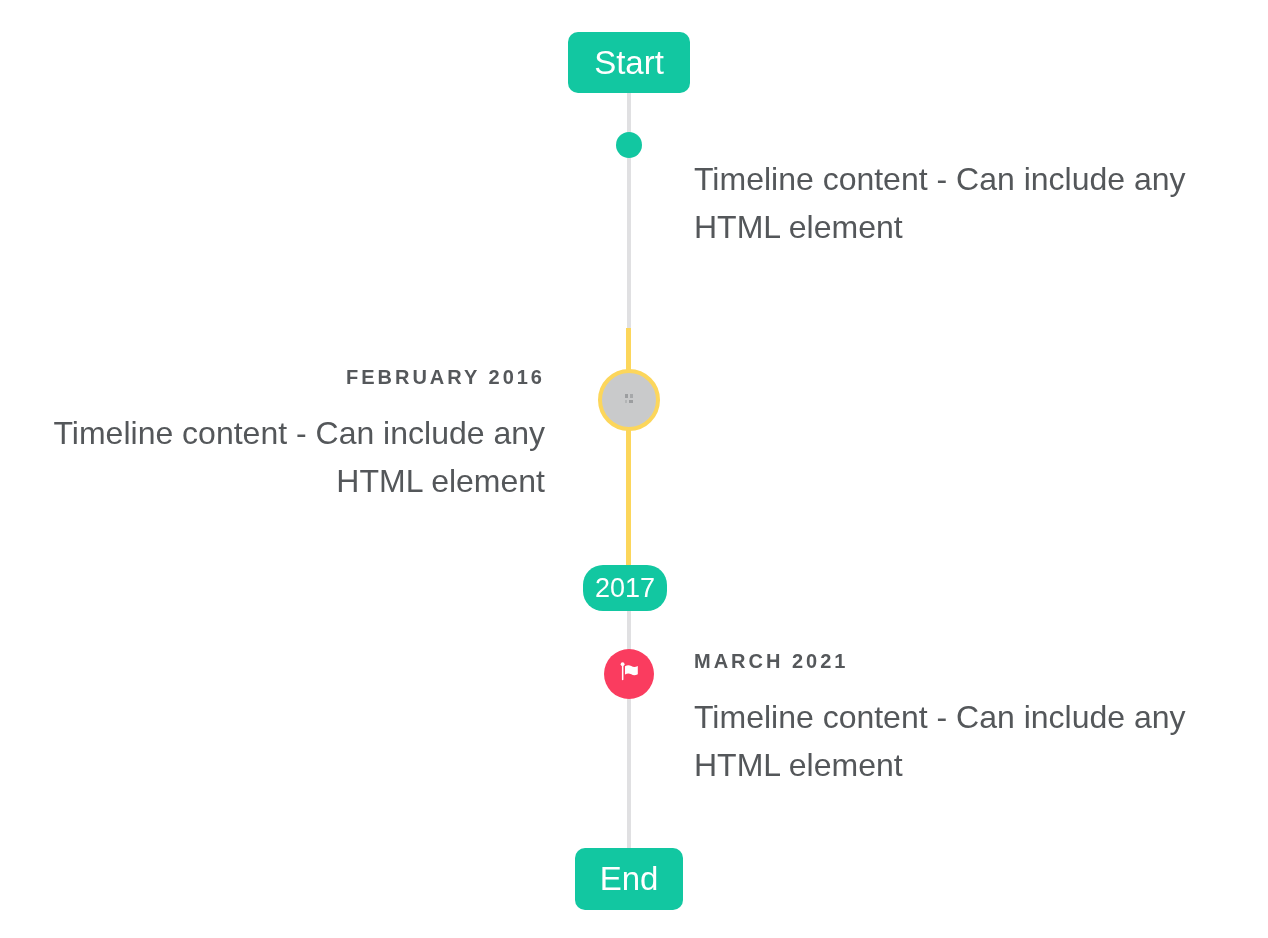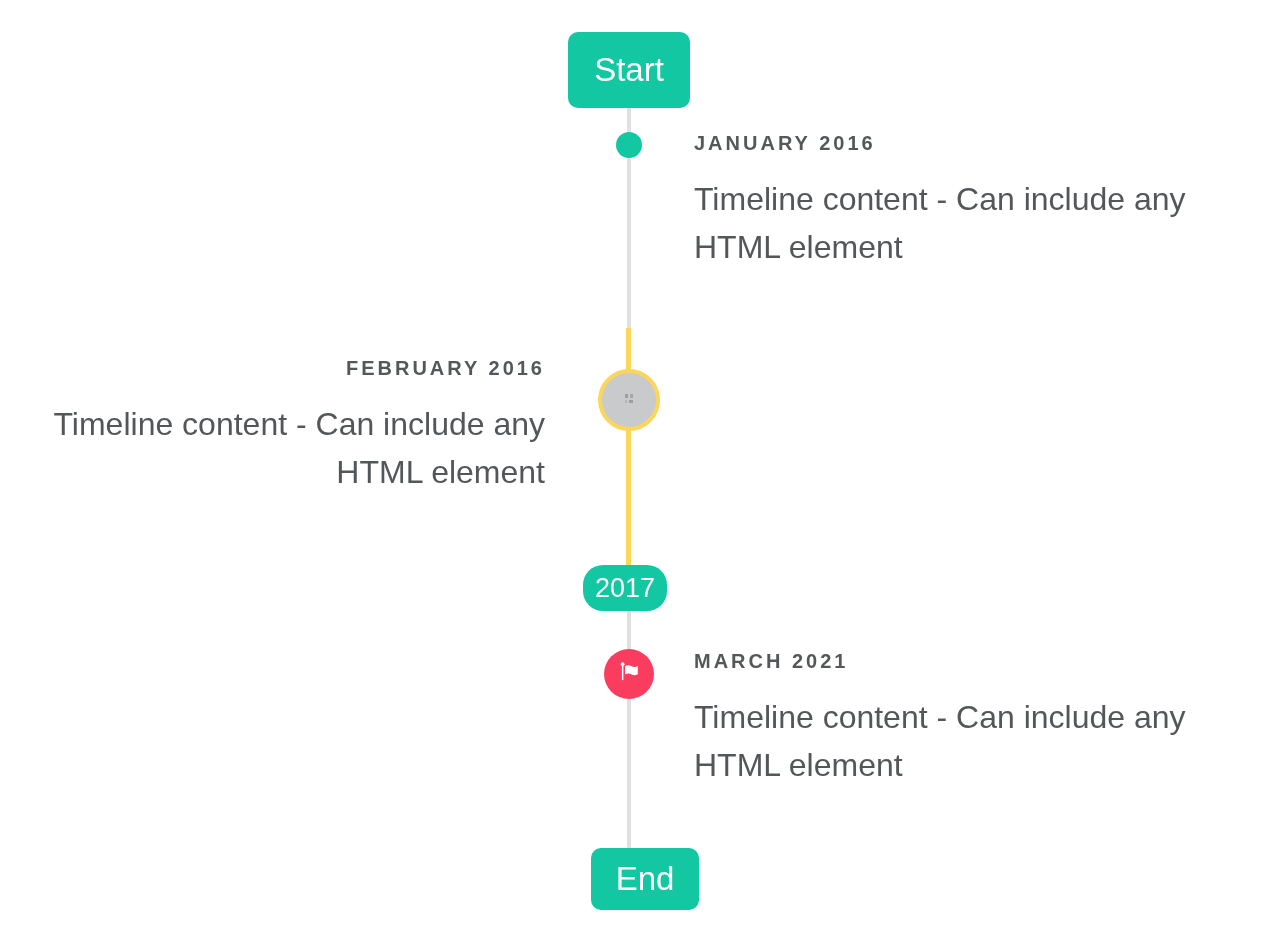--- a/index.html
+++ b/index.html
@@ -37,22 +37,22 @@
   .pill {
     position: absolute;
     display: flex; align-items: center; justify-content: center;
     background: var(--accent);
     color: #ffffff;
     border: none;
     border-radius: 10px;
     font-family: "Liberation Sans", sans-serif;
     cursor: pointer;
   }
-  .pill-start { left: 568px; top: 32px; width: 122px; height: 76px; font-size: 33px; }
-  .pill-end   { left: 575px; top: 848px; width: 108px; height: 62px; font-size: 33px; margin-left: 16px; }
+  .pill-start { left: 568px; top: 32px; width: 122px; height: 61px; font-size: 33px; }
+  .pill-end   { left: 575px; top: 848px; width: 108px; height: 62px; font-size: 33px; }
   .year-badge {
     position: absolute;
     left: 583px; top: 565px; width: 84px; height: 46px;
     display: flex; align-items: center; justify-content: center;
     background: var(--accent);
     color: #ffffff;
     border-radius: 20px;
     font-size: 27px;
   }
   .dot-marker {
@@ -79,21 +79,21 @@
     background: var(--danger);
     display: flex; align-items: center; justify-content: center;
   }
   .event {
     position: absolute;
     width: 545px;
   }
   .event.right-side { text-align: left; }
   .event.left-side  { text-align: right; }
   .event-1 { left: 694px; top: 133px; }
-  .event-2 { left: 0px;   top: 358px; }
+  .event-2 { left: 0px;   top: 367px; }
   .event-3 { left: 694px; top: 651px; }
   .event-date {
     font-size: 20px;
     font-weight: 700;
     letter-spacing: 3px;
     line-height: 20px;
     color: var(--title-text);
   }
   .event-body {
     margin-top: 22px;
@@ -107,21 +107,20 @@
 
 <div class="stage">
 
   <div class="spine"></div>
   <div class="spine-highlight"></div>
 
   <button class="pill pill-start">Start</button>
 
   <div class="dot-marker"></div>
   <div class="event event-1 right-side">
-    <div class="event-date">JANUARY 2016</div>
     <div class="event-body">Timeline content - Can include any HTML element</div>
   </div>
 
   <div class="image-marker">
     <span>
       <svg width="16" height="13" viewBox="0 0 16 13" xmlns="http://www.w3.org/2000/svg">
         <rect x="4" y="2" width="3" height="4" fill="#9c9ea0"></rect>
         <rect x="9" y="2" width="3" height="4" fill="#a6a8aa"></rect>
         <rect x="4" y="8" width="2" height="3" fill="#b3b5b6"></rect>
         <rect x="8" y="8" width="4" height="3" fill="#9c9ea0"></rect>

